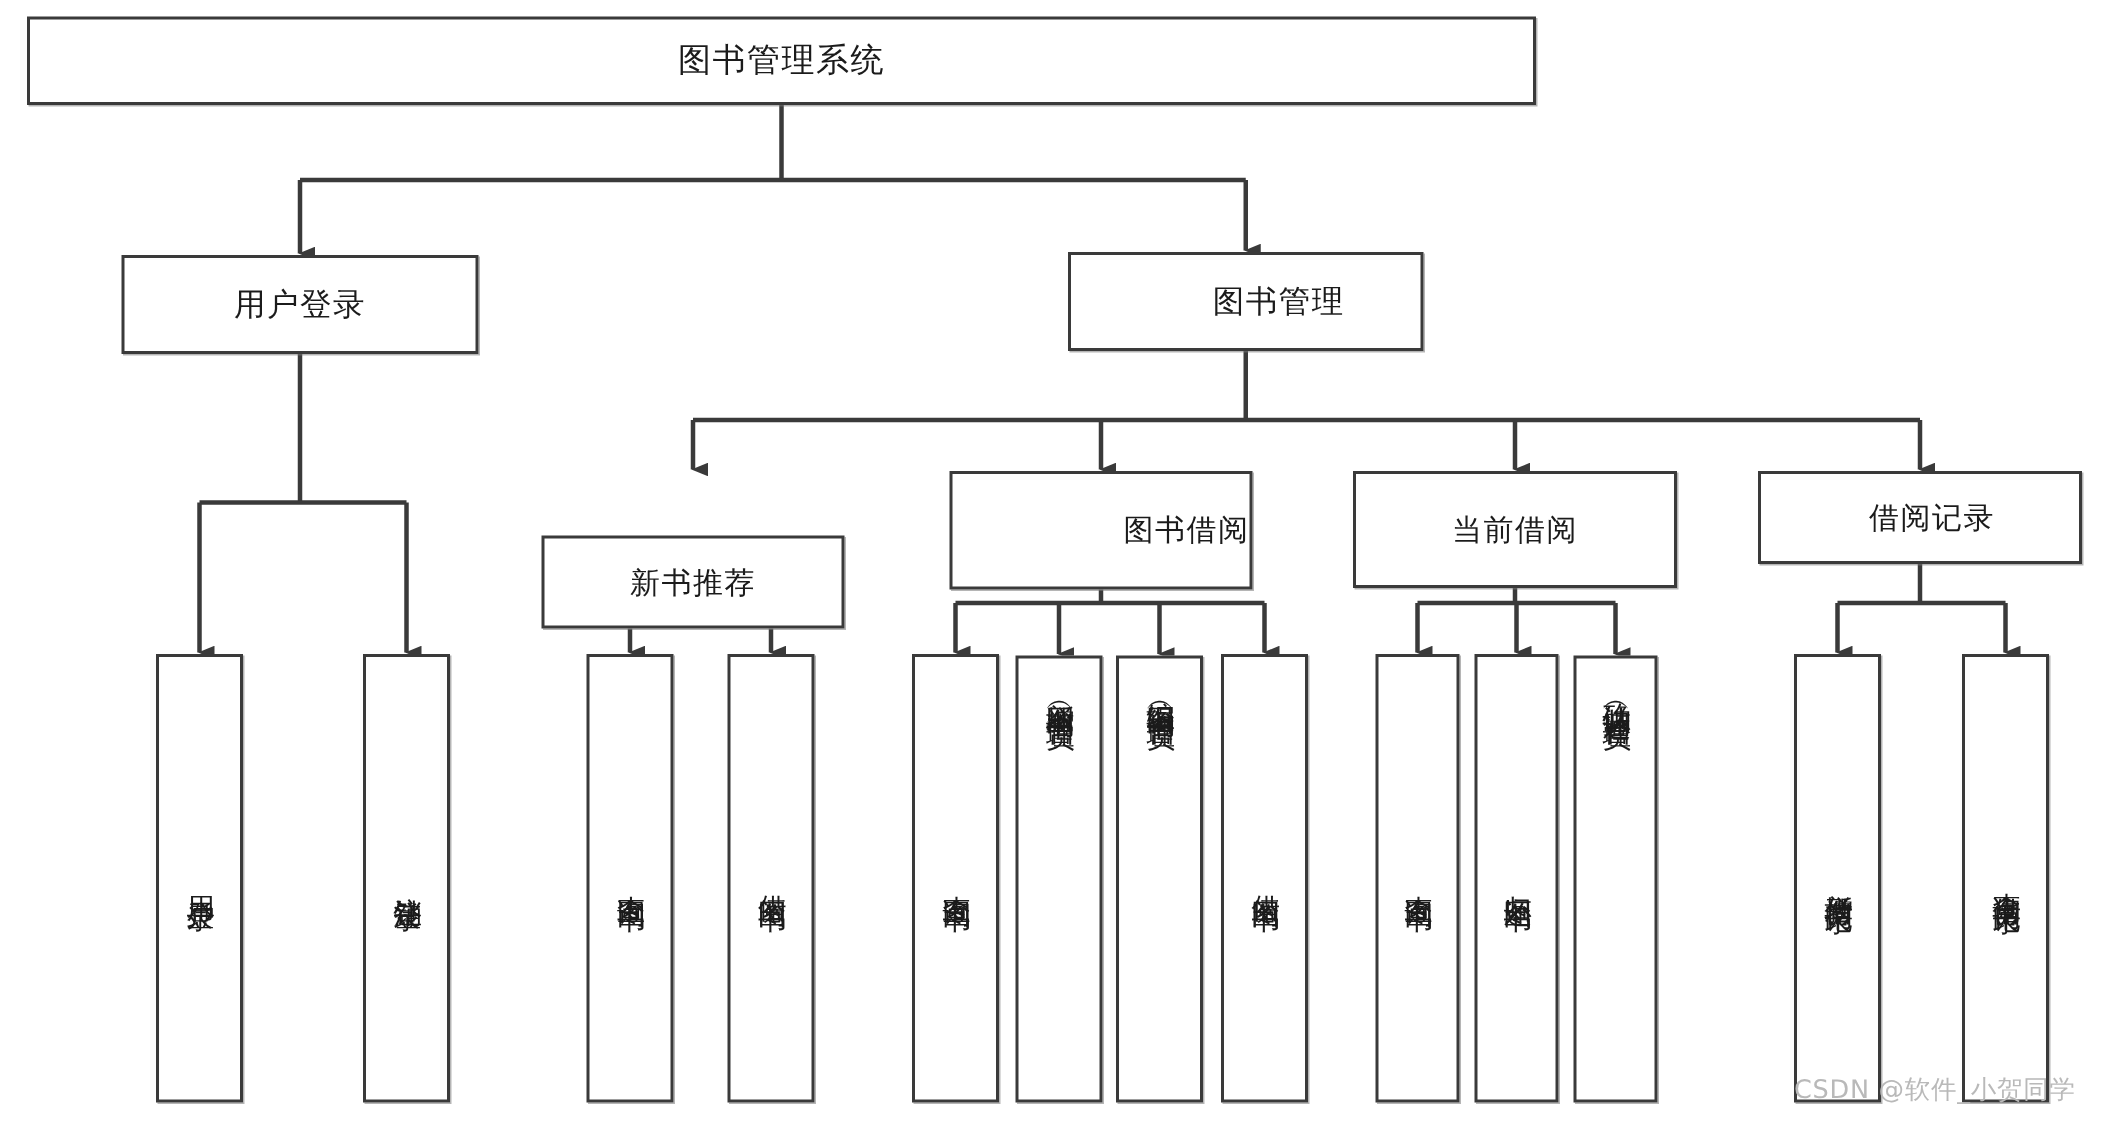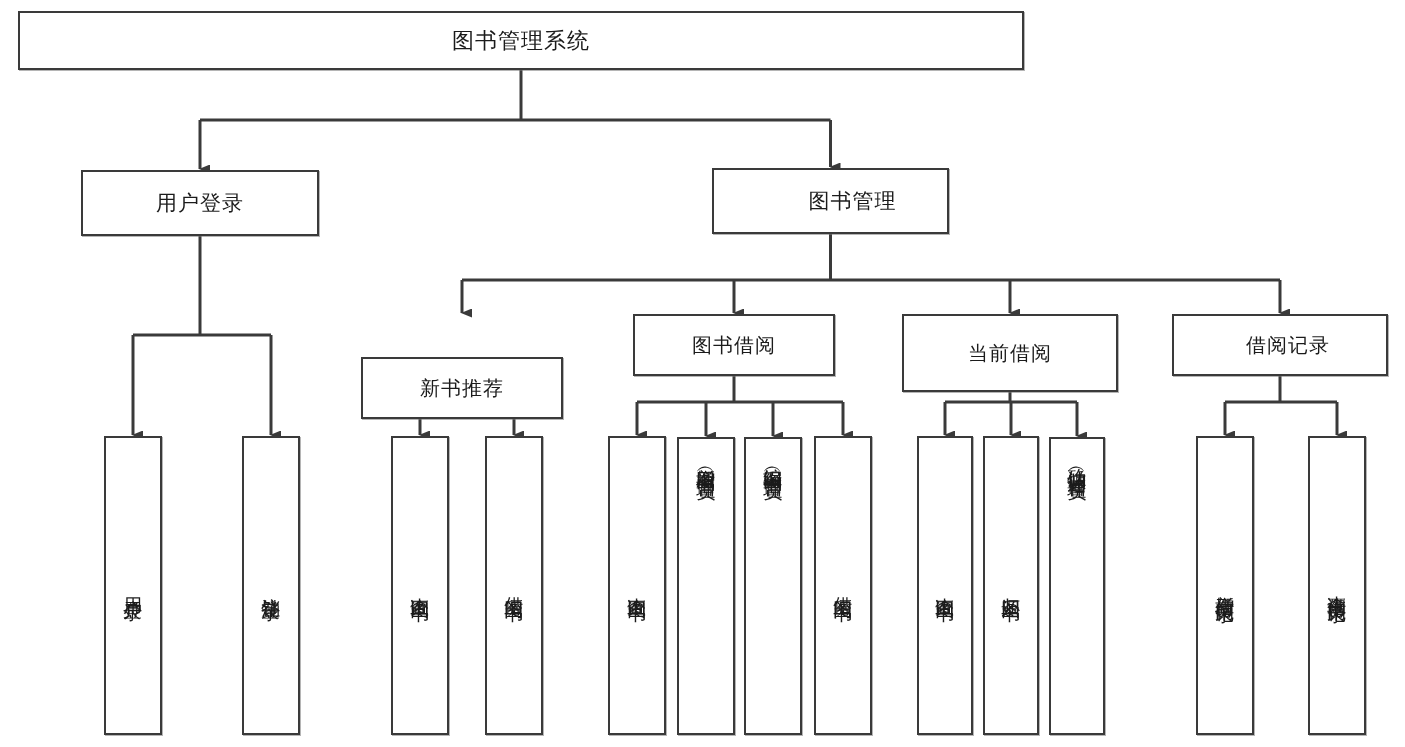--- a/index.html
+++ b/index.html
@@ -128,21 +128,21 @@
       </div>
       <div class="node level-1" style="left: 81px; top: 170px; width: 238px; height: 66px;">
         <span class="node-label">用户登录</span>
       </div>
       <div class="node level-1" style="left: 712px; top: 168px; width: 237px; height: 66px; padding-left: 44px;">
         <span class="node-label">图书管理</span>
       </div>
       <div class="node level-2" style="left: 361px; top: 314px; width: 202px; height: 62px; margin-top: 43px;">
         <span class="node-label">新书推荐</span>
       </div>
-      <div class="node level-2" style="left: 633px; top: 314px; width: 202px; height: 62px;">
+      <div class="node level-2" style="left: 633px; top: 314px; width: 202px; height: 79px; justify-content: flex-end;">
         <span class="node-label">图书借阅</span>
       </div>
       <div class="node level-2" style="left: 902px; top: 314px; width: 216px; height: 78px; justify-content: center;">
         <span class="node-label">当前借阅</span>
       </div>
       <div class="node level-2" style="left: 1172px; top: 314px; width: 216px; height: 62px; padding-left: 16px;">
         <span class="node-label">借阅记录</span>
       </div>
       <div class="node level-3 leaf centered" style="left: 104px; top: 436px; width: 58px; height: 299px;">
         <span class="node-label">用户登录</span>
@@ -177,13 +177,14 @@
       <div class="node level-3 leaf" style="left: 1049px; top: 437px; width: 56px; height: 298px;">
         <span class="node-label">确认归还（管理员）</span>
       </div>
       <div class="node level-3 leaf centered" style="left: 1196px; top: 436px; width: 58px; height: 299px;">
         <span class="node-label">新增借阅记录</span>
       </div>
       <div class="node level-3 leaf centered" style="left: 1308px; top: 436px; width: 58px; height: 299px;">
         <span class="node-label">查询借阅记录</span>
       </div>
     </div>
+  <div id="watermark">CSDN @软件_小贺同学</div>
 </div>
 
 </body></html>

